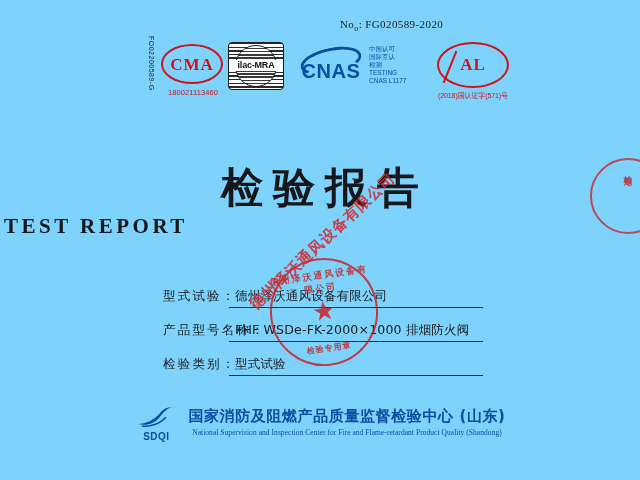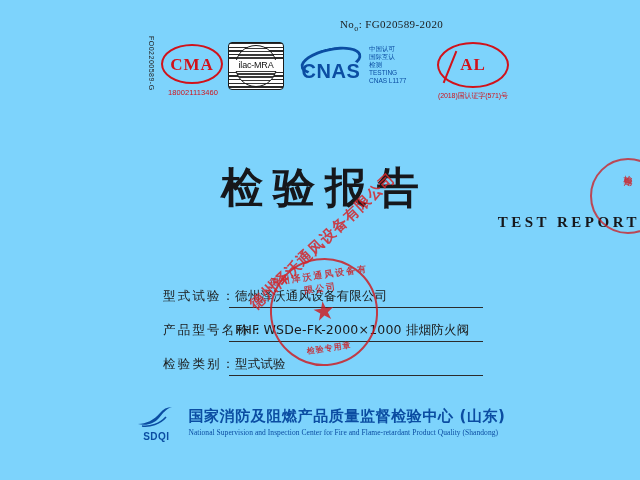--- a/index.html
+++ b/index.html
@@ -112,21 +112,21 @@
     border: 1.4px solid #1b1b1b;
     background:
       repeating-linear-gradient(to bottom, #ffffff 0px, #ffffff 1.6px, #3a3a3a 1.6px, #3a3a3a 3.2px);
   }
   .ilac-text {
     position: absolute;
     left: 0; right: 0;
     top: 17px;
     text-align: center;
     font-size: 9px;
-    font-weight: normal;
+    font-weight: bold;
     color: #111;
     background: #ffffff;
     line-height: 11px;
     font-family: "Liberation Sans", sans-serif;
     letter-spacing: -0.2px;
   }
 
   
   .logo-cnas { left: 140px; top: 8px; width: 72px; }
   .cnas-swoosh {
@@ -213,22 +213,22 @@
     letter-spacing: 10px;
     color: #16171b;
     font-family: "DejaVu Sans", sans-serif;
     text-indent: 10px;
   }
   .title-en {
     position: absolute;
     top: 214px;
     left: 0;
     width: 100%;
-    text-align: right;
-    font-size: 15px;
+    text-align: left;
+    font-size: 21px;
     font-weight: bold;
     letter-spacing: 3.5px;
     color: #16171b;
     font-family: "Liberation Serif", serif;
     text-indent: 4px;
   }
 
   
   .fields {
     position: absolute;
@@ -382,21 +382,21 @@
     left: 0;
     right: 0;
     bottom: -2px;
     text-align: center;
     font-size: 10px;
     font-weight: bold;
     color: #0b4da2;
     letter-spacing: 0.5px;
     font-family: "Liberation Sans", sans-serif;
   }
-  .footer-text { text-align: left; }
+  .footer-text { text-align: center; }
   .footer-cn {
     font-size: 15px;
     font-weight: bold;
     color: #0b4da2;
     letter-spacing: 0.6px;
     font-family: "DejaVu Sans", sans-serif;
   }
   .footer-en {
     margin-top: 2px;
     font-size: 7.5px;

